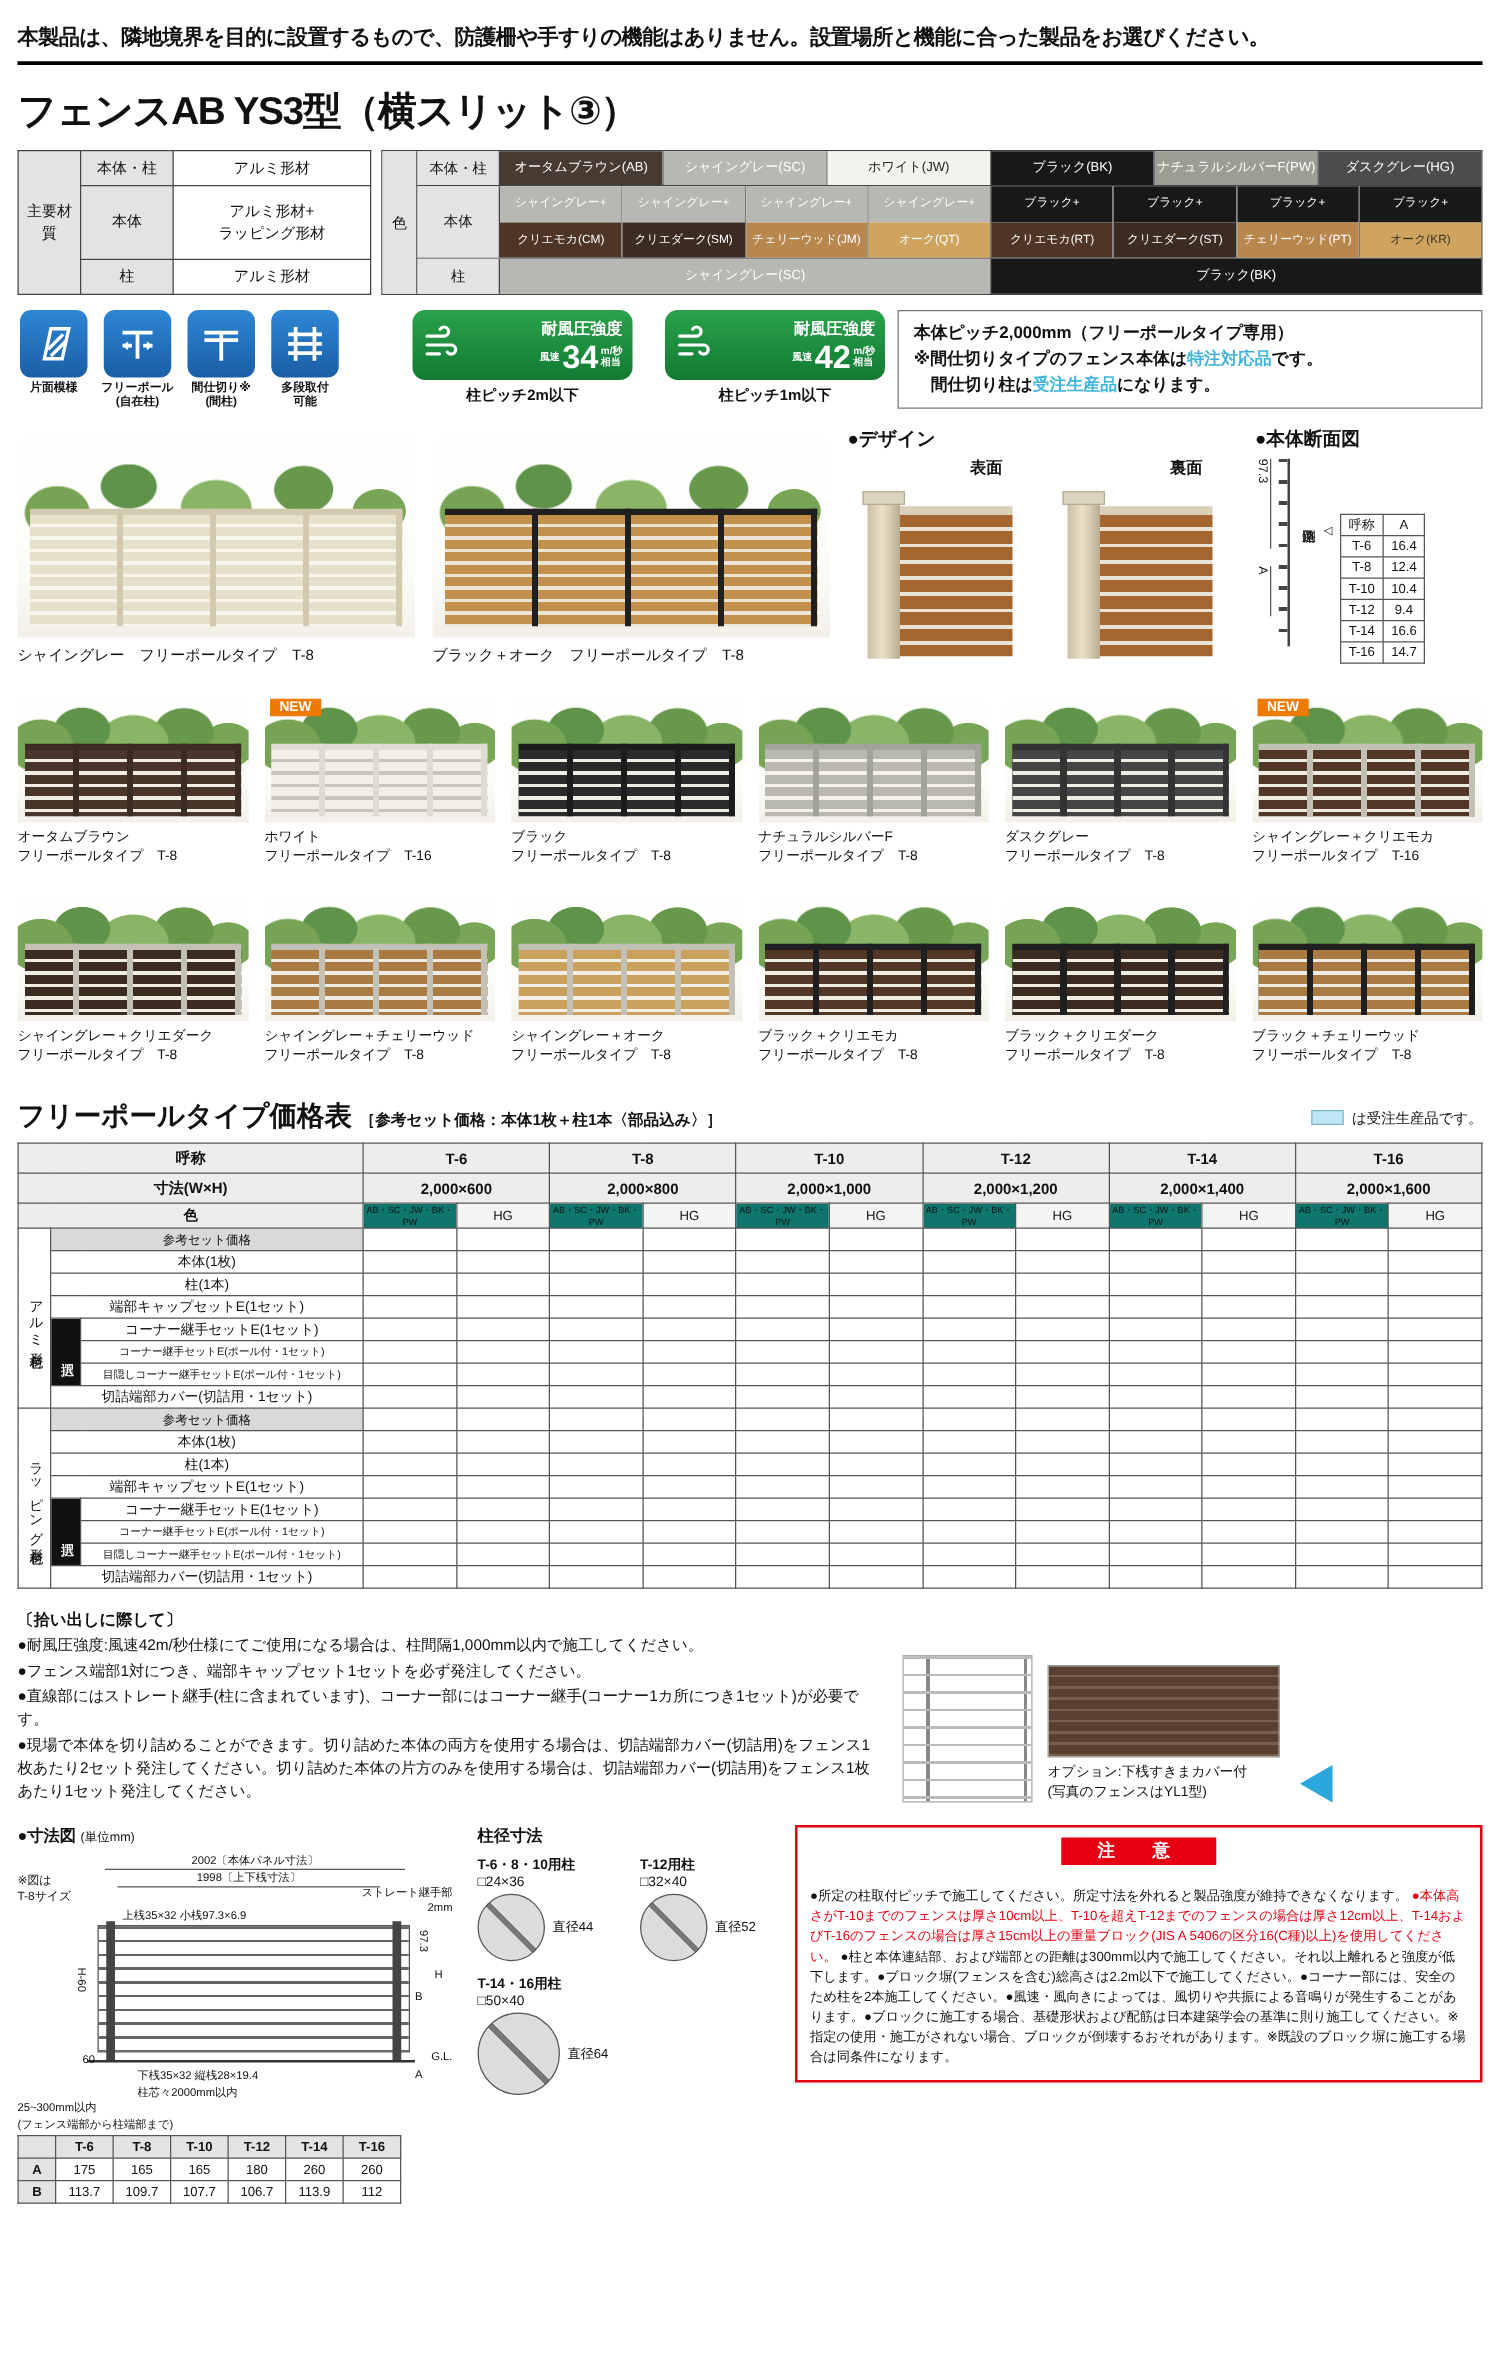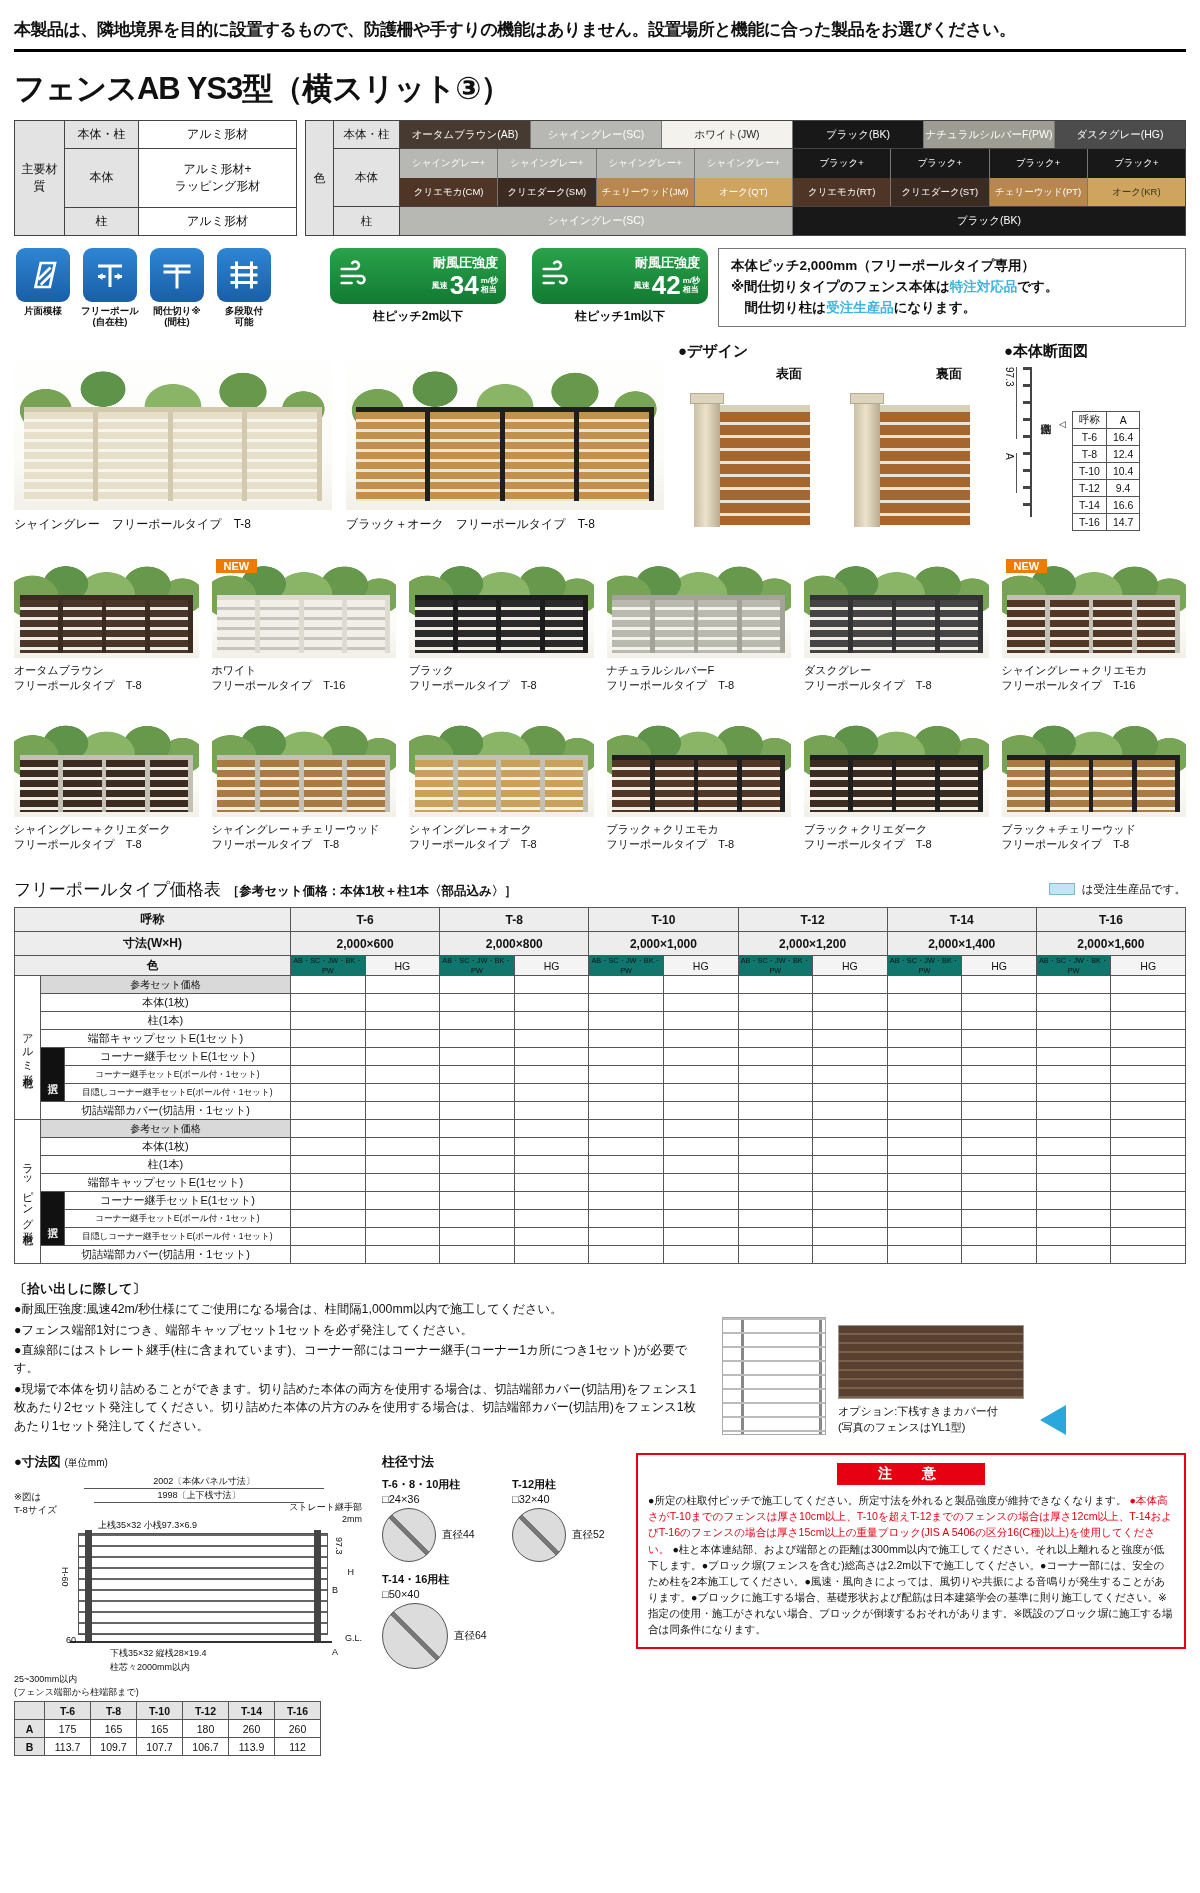--- a/index.html
+++ b/index.html
@@ -90,21 +90,21 @@
   .roadarrow{font-size:9px;margin-top:52px;}
   table.sec{border-collapse:collapse;font-size:10.5px;margin-top:44px;height:120px;}
   table.sec td{border:1px solid #555;text-align:center;padding:0 6px;height:15px;}
 
   .grid6{display:grid;grid-template-columns:repeat(6,1fr);gap:13px;margin-top:22px;}
   .photo.s{height:103px;}
   .cap2{font-size:11px;line-height:1.35;margin-top:5px;}
 
   
   .price-head{display:flex;align-items:baseline;margin-top:26px;}
-  .pt1{font-size:17px;font-weight:400;}
+  .pt1{font-size:22px;font-weight:700;}
   .pt2{font-size:12.5px;font-weight:bold;margin-left:6px;}
   .legend{margin-left:auto;font-size:11.5px;display:flex;align-items:center;gap:7px;}
   .lgbox{width:26px;height:12px;background:#bfe6f4;border:1px solid #7fb8cc;display:inline-block;}
   table.price{width:100%;border-collapse:collapse;table-layout:fixed;margin-top:6px;font-size:11.5px;}
   table.price td{border:1px solid #555;text-align:center;vertical-align:middle;height:18px;padding:0 2px;overflow:hidden;}
   table.price tr.hrow td{height:24px;background:#ededed;font-weight:bold;font-size:12px;}
   table.price td.tiny{font-size:7.3px;background:#0f766e;}
   table.price td.hg{font-size:10.5px;background:#f4f4f4;}
   table.price td.glab{writing-mode:vertical-rl;text-orientation:upright;font-size:11px;background:#fff;letter-spacing:1px;}
   table.price td.gray{background:#d9d9d9;font-size:10px;}
@@ -164,22 +164,22 @@
   .pill .pl1{font-weight:bold;}
   .pill .pl2{margin:1px 0 3px;}
   .pillrow{display:flex;align-items:center;gap:6px;}
   .circ{width:54px;height:54px;border-radius:50%;border:1px solid #555;background:
      linear-gradient(45deg,transparent 47%,#777 47% 53%,transparent 53%),#dcdcdc;}
   .circ.big{width:66px;height:66px;}
   .dia{font-size:10.5px;}
 
   .bcol3{flex:1;}
   .caution{border:2.5px solid #e60012;padding:8px 10px 10px;position:relative;}
-  .ctit{background:#e60012;color:#fff;font-weight:900;font-size:14px;width:148px;text-align:center;
-        margin:0 auto 7px;letter-spacing:8px;padding:2px 0;}
+  .ctit{background:#e60012;color:#fff;font-weight:900;font-size:14px;width:124px;text-align:center;
+        margin:0 auto 17px;letter-spacing:8px;padding:2px 0;}
   .ctext{font-size:10.6px;line-height:1.52;}
   .red{color:#e60012;}
 </style>
 </head>
 <body>
 
 <div class="banner">本製品は、隣地境界を目的に設置するもので、防護柵や手すりの機能はありません。設置場所と機能に合った製品をお選びください。</div>
 <h1 class="page-title">フェンスAB YS3型（横スリット③）</h1>
 
 <div class="spec-row">

